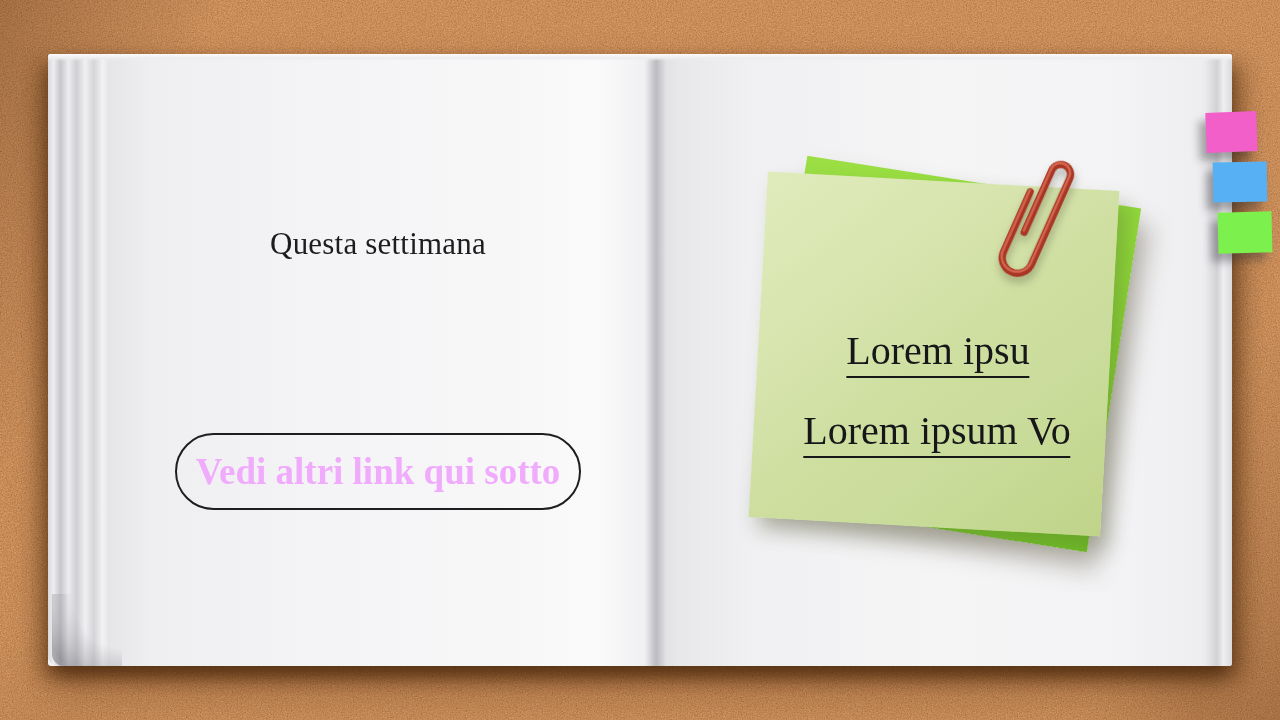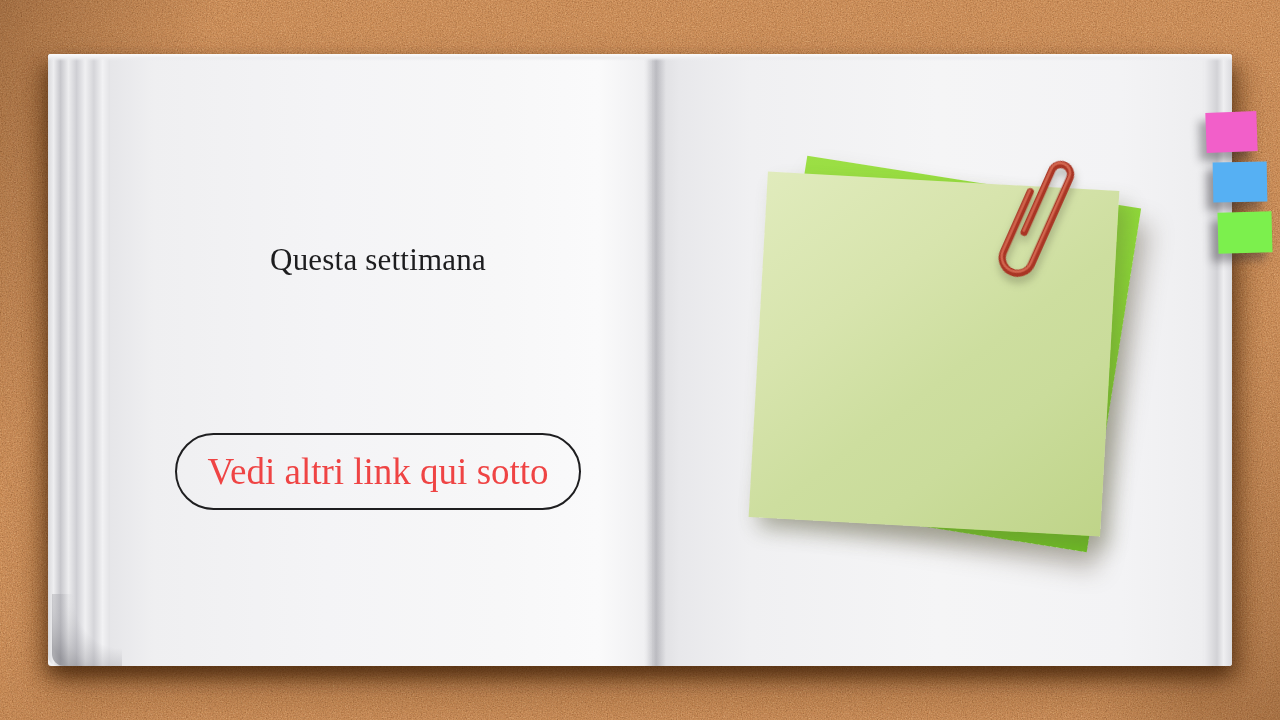--- a/index.html
+++ b/index.html
@@ -55,28 +55,28 @@
   }
   .spine-crease{
     position:absolute;left:596px;top:0;width:22px;height:612px;
     background:linear-gradient(90deg, rgba(0,0,0,0) 0%, rgba(150,150,158,0.28) 42%, rgba(120,120,130,0.34) 55%, rgba(0,0,0,0) 100%);
   }
   
   .heading{
     position:absolute;color:#1d1d1f;font-size:31px;line-height:1;white-space:nowrap;
     left:378px;transform:translateX(-50%);letter-spacing:0.2px;
   }
-  .heading.h1{top:244px;}
+  .heading.h1{top:228px;}
   .heading.h2{top:283px;}
   .pill-button{
     position:absolute;left:175px;top:433px;width:406px;height:77px;box-sizing:border-box;
     border:2px solid #1e1e20;border-radius:40px;background:transparent;
     display:flex;align-items:center;justify-content:center;cursor:pointer;
   }
-  .pill-button span{font-size:37px;color:#ef4444;line-height:1;white-space:nowrap;font-family:"Liberation Serif","DejaVu Serif",serif;}
+  .pill-button span{font-size:37px;color:#f0abfc;line-height:1;white-space:nowrap;font-family:"Liberation Serif","DejaVu Serif",serif;font-weight:bold;}
   
   .note-back{
     position:absolute;left:778px;top:180px;width:338px;height:348px;z-index:3;
     transform:rotate(9deg);
     background:linear-gradient(155deg,#9cdf45 0%,#8bd735 45%,#7ecd2b 75%,#6ec023 100%);
     box-shadow:12px 16px 24px rgba(80,70,50,0.35);
   }
   .note-front{
     position:absolute;left:758px;top:181px;width:352px;height:346px;z-index:4;
     transform:rotate(3.2deg);
@@ -156,20 +156,22 @@
 
   <div class="heading h1" style="z-index:3;">Questa settimana</div>
 
   <div class="pill-button" style="z-index:3;">
     <span>Vedi altri link qui sotto</span>
   </div>
 
   <div class="note-back"></div>
   <div class="note-front"></div>
 
+  <a class="note-link l1">Lorem ipsu</a>
+  <a class="note-link l2">Lorem ipsum Vo</a>
 
   <div class="paperclip">
     <svg width="64" height="142" viewBox="0 0 44 130">
       <path d="M 8 42 L 8 102 A 14 14 0 0 0 36 102 L 36 16 A 9 9 0 0 0 18 16 L 18 78" fill="none" stroke="#a93524" stroke-width="6.6" stroke-linecap="round"></path>
       <path d="M 8 42 L 8 102 A 14 14 0 0 0 36 102 L 36 16 A 9 9 0 0 0 18 16 L 18 78" fill="none" stroke="#d2664f" stroke-width="2.2" stroke-linecap="round" transform="translate(-1,-1)"></path>
     </svg>
   </div>
 
   <div class="tab tab-pink"></div>
   <div class="tab tab-blue"></div>

